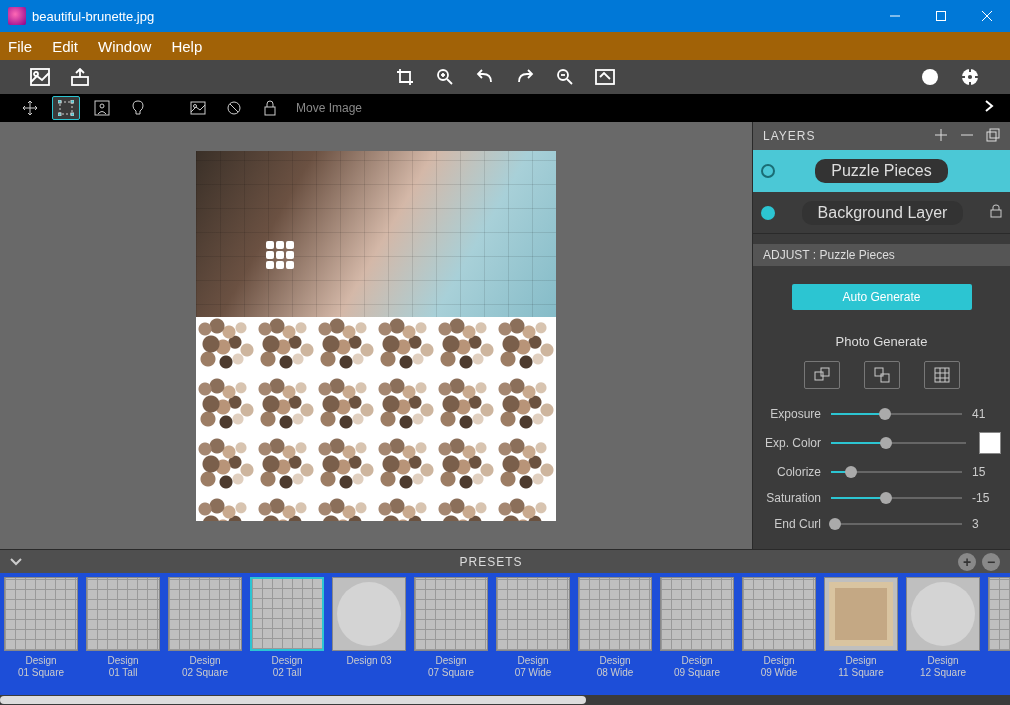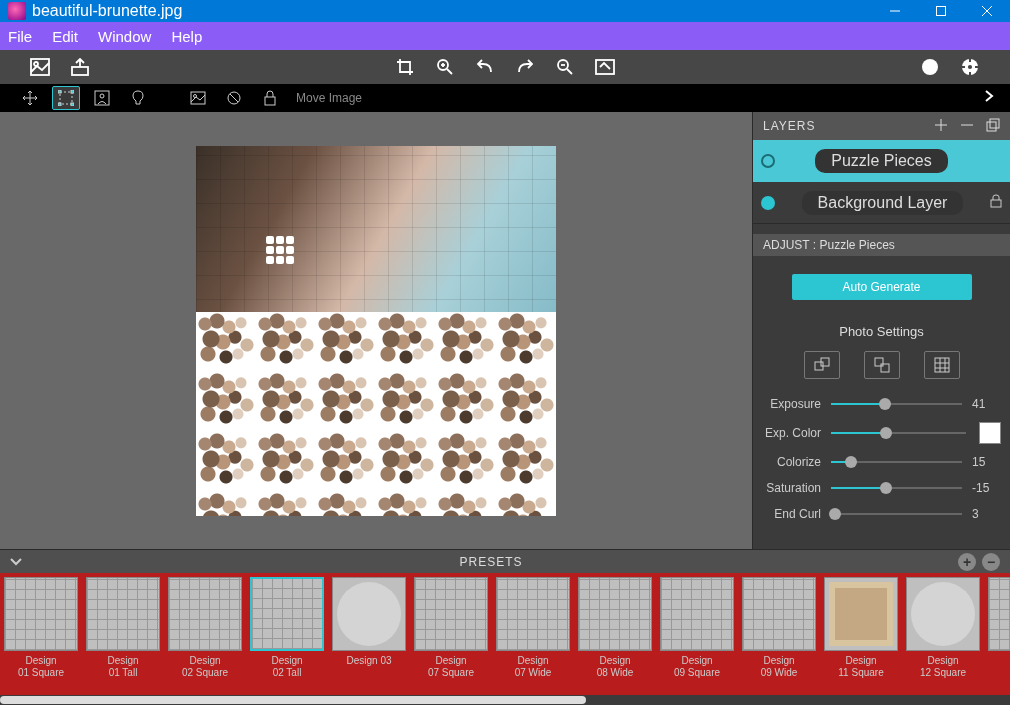--- a/index.html
+++ b/index.html
@@ -1,26 +1,26 @@
 <!DOCTYPE html>
 <html><head>
 <meta charset="utf-8">
 <style>
 * { margin: 0; padding: 0; box-sizing: border-box; font-family: "Segoe UI", Arial, sans-serif; }
 body { width: 1010px; height: 705px; background: #3b3b3b; display: flex; flex-direction: column; overflow: hidden; }
 
 
-.titlebar { height: 22px; background: #0078d7; display: flex; align-items: center; color: #fff; font-size: 16px; }
+.titlebar { height: 32px; background: #0078d7; display: flex; align-items: center; color: #fff; font-size: 13px; }
 .titlebar .app-icon { width: 18px; height: 18px; margin: 0 6px 0 8px; background: radial-gradient(circle at 40% 40%, #ff69b4, #8b008b); border-radius: 2px; }
 .titlebar .win-controls { margin-left: auto; display: flex; }
 .titlebar .win-btn { width: 46px; height: 30px; display: flex; align-items: center; justify-content: center; }
 .titlebar .win-btn svg { stroke: #fff; fill: none; }
 
 
-.menubar { height: 28px; background: #8b5cf6; display: flex; align-items: center; padding: 0 8px; gap: 20px; }
+.menubar { height: 28px; background: #a16207; display: flex; align-items: center; padding: 0 8px; gap: 20px; }
 .menubar .menu-item { color: #fff; font-size: 15px; cursor: pointer; }
 
 
 .toolbar { height: 34px; background: #474747; display: flex; align-items: center; padding: 0 20px; color: #fff; }
 .toolbar .tool-btn { width: 40px; height: 34px; display: flex; align-items: center; justify-content: center; }
 .toolbar .tool-btn svg { stroke: #fff; fill: none; stroke-width: 1.8; }
 .toolbar .tool-spacer { flex: 1; }
 
 
 .subtoolbar { height: 28px; background: #000000; display: flex; align-items: center; padding: 0 16px; gap: 8px; position: relative; }
@@ -91,21 +91,21 @@
 .slider-row .track .knob { position: absolute; top: -5px; width: 12px; height: 12px; background: #aaa; border-radius: 50%; transform: translateX(-50%); }
 .slider-row .val { width: 28px; text-align: left; }
 .slider-row .swatch { width: 20px; height: 20px; background: #fff; border: 2px solid #fff; outline: 1px solid #888; margin-left: 4px; }
 
 
 .presets-header { height: 24px; background: #4f4f4f; display: flex; align-items: center; padding: 0 10px; color: #ddd; font-size: 12px; border-top: 1px solid #2a2a2a; }
 .presets-header .chev { margin-right: 8px; }
 .presets-header .title { flex: 1; text-align: center; letter-spacing: 1px; }
 .presets-header .circ { width: 18px; height: 18px; border-radius: 50%; background: #888; display: flex; align-items: center; justify-content: center; margin-left: 6px; color: #333; font-weight: bold; font-size: 14px; }
 
-.presets-strip { height: 122px; background: #b91c1c; display: flex; overflow-x: hidden; padding: 4px 0 0 0; position: relative; }
+.presets-strip { height: 122px; background: #1d4ed8; display: flex; overflow-x: hidden; padding: 4px 0 0 0; position: relative; }
 .preset { width: 82px; flex-shrink: 0; display: flex; flex-direction: column; align-items: center; }
 .preset .thumb { width: 74px; height: 74px; background: #bfbfbf; border: 1px solid #888; margin-bottom: 4px; position: relative; }
 .preset.selected .thumb { border: 2px solid #2cc5d2; }
 .preset .plabel { color: #ccc; font-size: 10px; text-align: center; line-height: 1.2; }
 .preset .thumb.circle::after { content: ""; position: absolute; inset: 4px; border-radius: 50%; background: #d4d4d4; }
 .preset .thumb.frame::after { content: ""; position: absolute; inset: 10px; background: #c4a884; }
 .preset .thumb.frame::before { content: ""; position: absolute; inset: 4px; background: #d9c4a0; }
 .preset .thumb.grid::after { content: ""; position: absolute; inset: 0; background: repeating-linear-gradient(0deg,#999 0 1px,transparent 1px 10px), repeating-linear-gradient(90deg,#999 0 1px,transparent 1px 10px); }
 
 .hscroll { height: 10px; background: #3b3b3b; position: relative; }
@@ -321,21 +321,21 @@
           </svg></span>
     </div>
     <div style="height:10px;background:#3b3b3b;text-align:center;"><span style="color:#2cc5d2;font-size:8px;">•</span></div>
 
     <div class="adjust-header">
       <span>ADJUST : Puzzle Pieces</span>
     </div>
 
     <div class="adjust-body">
       <div class="auto-btn">Auto Generate</div>
-      <div class="section-title">Photo Settings</div>
+      <div class="section-title">Photo Generate</div>
       <div class="icon-row">
         <div class="ibox">
             <svg width="16" height="16">
               <rect x="1" y="5" width="8" height="8"></rect>
               <rect x="7" y="1" width="8" height="8"></rect>
             </svg>
           </div>
         <div class="ibox">
             <svg width="16" height="16">
               <rect x="1" y="1" width="8" height="8"></rect>

